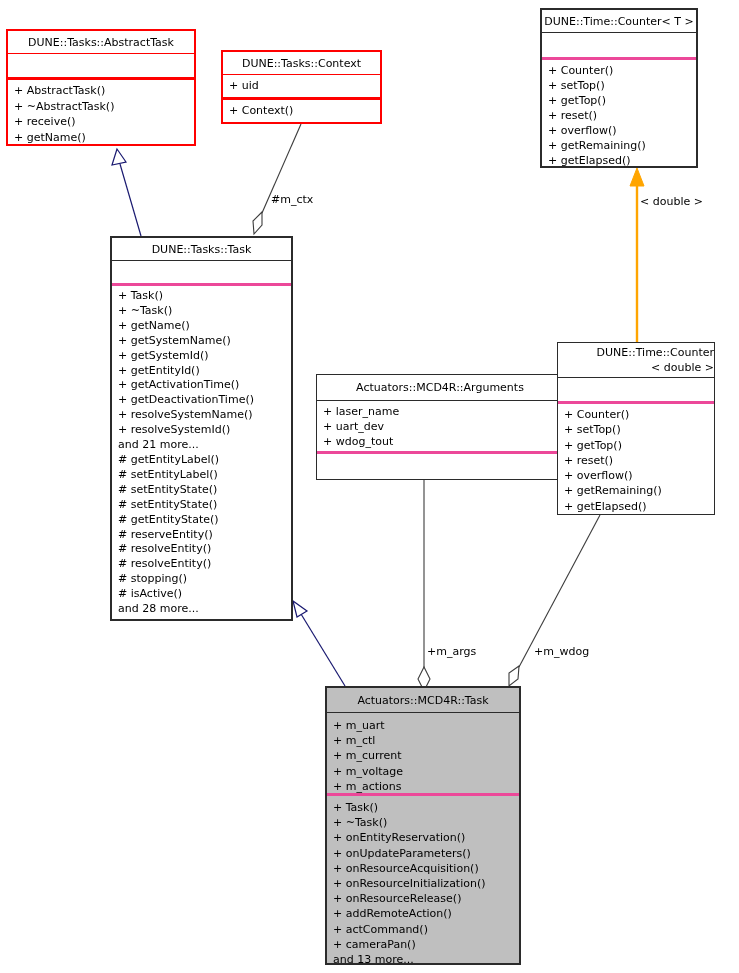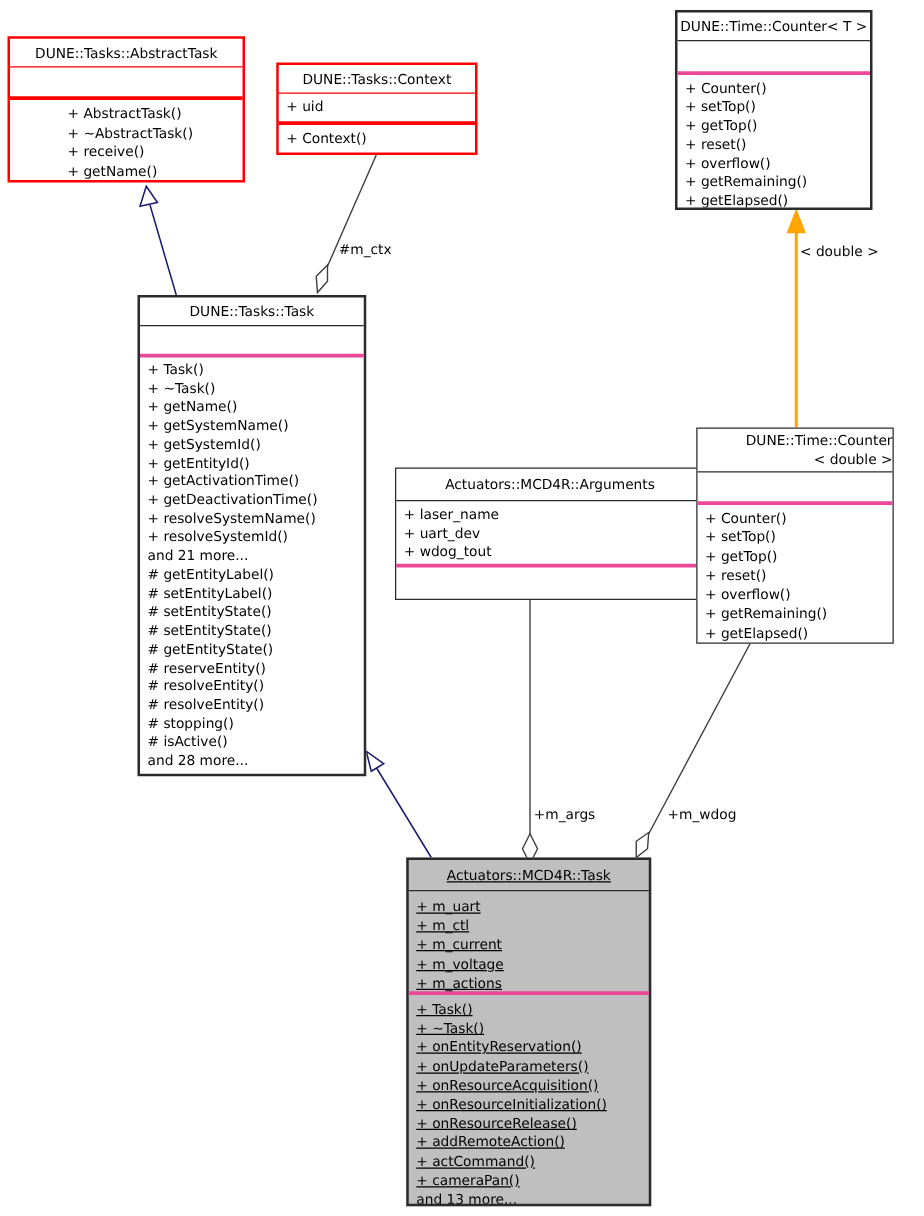--- a/index.html
+++ b/index.html
@@ -16,21 +16,21 @@
   .uml-box {
     position:absolute; z-index:1;
     background:#ffffff;
     border:2px solid #2b2b2b;
     box-sizing:border-box;
     display:flex; flex-direction:column;
     font-size:11px; color:#000000;
   }
   .uml-box.red  { border-color:#ff0000; }
   .uml-box.thin { border-width:1px; }
-  .uml-box.selected { background:#bfbfbf;text-decoration:underline; }
+  .uml-box.selected { background:#bfbfbf; }
   .uml-title {
     flex:0 0 auto;
     display:flex; flex-direction:column;
     align-items:center; justify-content:center;
     text-align:center;
     border-bottom:1px solid #2b2b2b;
   }
   .uml-attrs {
     flex:0 0 auto;
     border-bottom:3px solid #ec4899;
@@ -42,21 +42,21 @@
     padding:3px 6px 2px 6px;
     overflow:hidden;
   }
   .red .uml-title, .red .uml-attrs { border-bottom-color:#ff0000; }
   .member-line { line-height:15.2px; white-space:pre; }
 
   
   #box-abstract-task { left:6px;   top:29px;  width:190px; height:117px; }
   #box-abstract-task .uml-title { height:22px; }
   #box-abstract-task .uml-attrs { height:26px; }
-  #box-abstract-task .member-line { line-height:15.5px;margin-left:40px; }
+  #box-abstract-task .member-line { line-height:15.5px; }
 
   #box-context { left:221px; top:50px;  width:161px; height:74px; }
   #box-context .uml-title { height:22px; }
   #box-context .uml-attrs { height:25px; }
 
   #box-counter-t { left:540px; top:8px;  width:158px; height:160px; }
   #box-counter-t .uml-title { height:22px; }
   #box-counter-t .uml-attrs { height:27px; }
   #box-counter-t .member-line { line-height:15px; }
 

